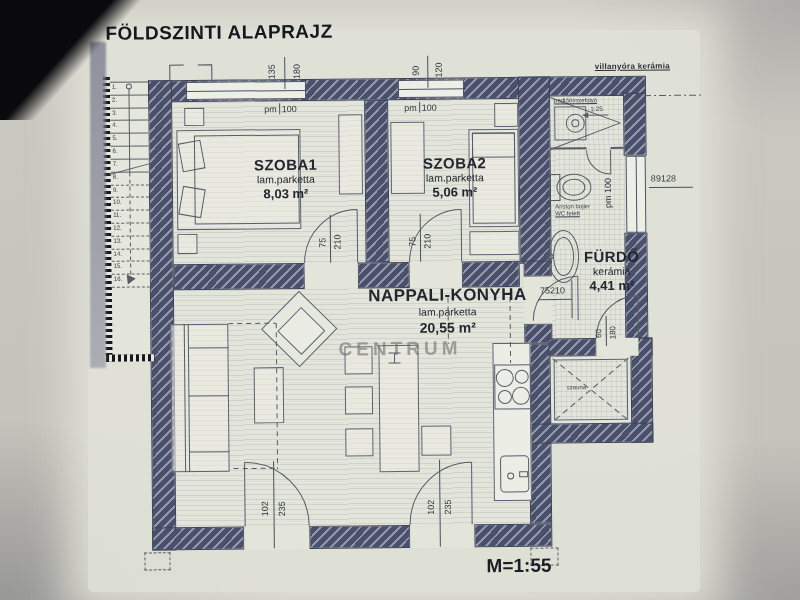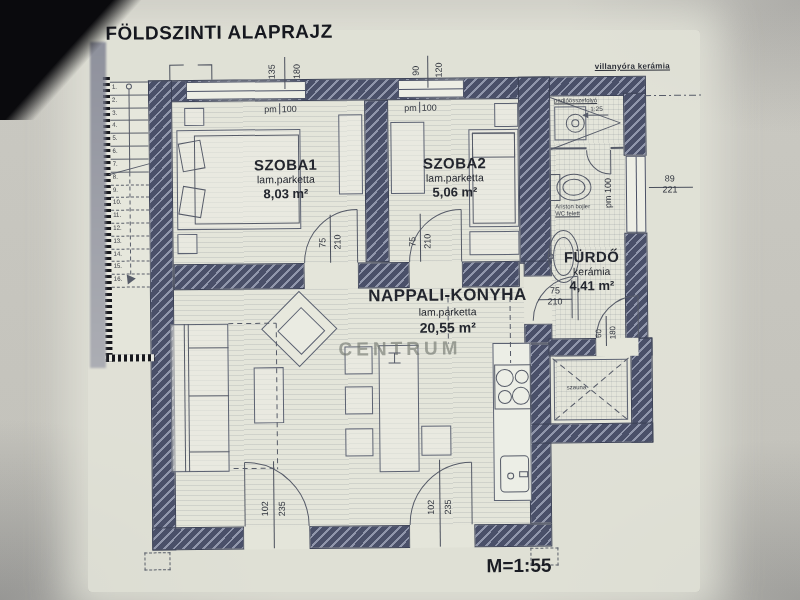--- a/index.html
+++ b/index.html
@@ -29,21 +29,21 @@
   .lbl{position:absolute;color:#23262e;}
   .center{text-align:center;}
   .rname{font-weight:bold;font-size:15px;letter-spacing:0.4px;line-height:1.15;}
   .rfloor{font-size:10.5px;line-height:1.25;}
   .rarea{font-weight:bold;font-size:13px;line-height:1.3;}
   .ttl{font-weight:bold;font-size:19px;letter-spacing:0.5px;color:#16181f;}
   .scale{font-weight:bold;font-size:19px;color:#1b1d24;}
   .dimv{position:absolute;display:flex;flex-direction:row;justify-content:space-between;align-items:center;}
   .vnum{writing-mode:vertical-rl;transform:rotate(180deg);font-size:9px;color:#30343e;line-height:1;}
   .vnum.sm{font-size:8px;}
-  .dimh{position:absolute;display:flex;flex-direction:column;align-items:center;}
+  .dimh{position:absolute;display:flex;flex-direction:row;align-items:center;}
   .dimh .num{font-size:9px;color:#30343e;line-height:1.2;}
   .sill{position:absolute;display:flex;align-items:center;font-size:9px;color:#30343e;}
   .sill .tick{width:1px;height:11px;background:#4a4f5c;margin:0 2px;}
   .vtext{position:absolute;writing-mode:vertical-rl;transform:rotate(180deg);font-size:9px;color:#30343e;}
   .tiny{position:absolute;font-size:6.5px;color:#3a3e48;line-height:1.2;}
   .tiny.u{text-decoration:underline;}
   .meter{position:absolute;font-size:8px;font-weight:bold;color:#2b2e37;text-decoration:underline;letter-spacing:0.3px;}
   .stairs-steps{position:absolute;display:flex;flex-direction:column;box-sizing:border-box;border-top:1px solid #555a66;background:#e6e7dc;}
   .step{flex:1;box-sizing:border-box;border-bottom:1px solid #5a5f6a;font-size:6px;color:#2f323b;padding-left:2px;line-height:1.6;}
   .step.dashed{border-bottom-style:dashed;}
@@ -295,38 +295,38 @@
     <div class="lbl center" style="left:396px;top:155px;width:120px;">
       <div class="rname">SZOBA2</div>
       <div class="rfloor">lam.parketta</div>
       <div class="rarea">5,06 m²</div>
     </div>
     <div class="lbl center" style="left:355px;top:286px;width:185px;">
       <div class="rname" style="font-size:17px;">NAPPALI-KONYHA</div>
       <div class="rfloor">lam.parketta</div>
       <div class="rarea" style="font-size:14px;">20,55 m²</div>
     </div>
-    <div class="lbl center" style="left:556px;top:250px;width:72px;">
+    <div class="lbl center" style="left:576px;top:250px;width:72px;">
       <div class="rname">FÜRDŐ</div>
       <div class="rfloor">kerámia</div>
       <div class="rarea">4,41 m²</div>
     </div>
     <div class="tiny" style="left:566px;top:386px;font-size:6px;">szauna</div>
 
     <div class="dimv" style="left:270px;top:54px;width:34px;height:34px;">
       <span class="vnum">135</span>
       <span class="vnum">180</span>
     </div>
     <div class="dimv" style="left:414px;top:54px;width:32px;height:34px;">
       <span class="vnum">90</span>
       <span class="vnum">120</span>
     </div>
     <div class="dimh" style="left:652px;top:176px;width:38px;">
       <span class="num">89</span>
-      <span class="num">221</span>
+      <span class="num">128</span>
     </div>
 
     <div class="dimv" style="left:319px;top:222px;width:24px;height:40px;">
       <span class="vnum">75</span>
       <span class="vnum">210</span>
     </div>
     <div class="dimv" style="left:409px;top:222px;width:24px;height:40px;">
       <span class="vnum">75</span>
       <span class="vnum">210</span>
     </div>

